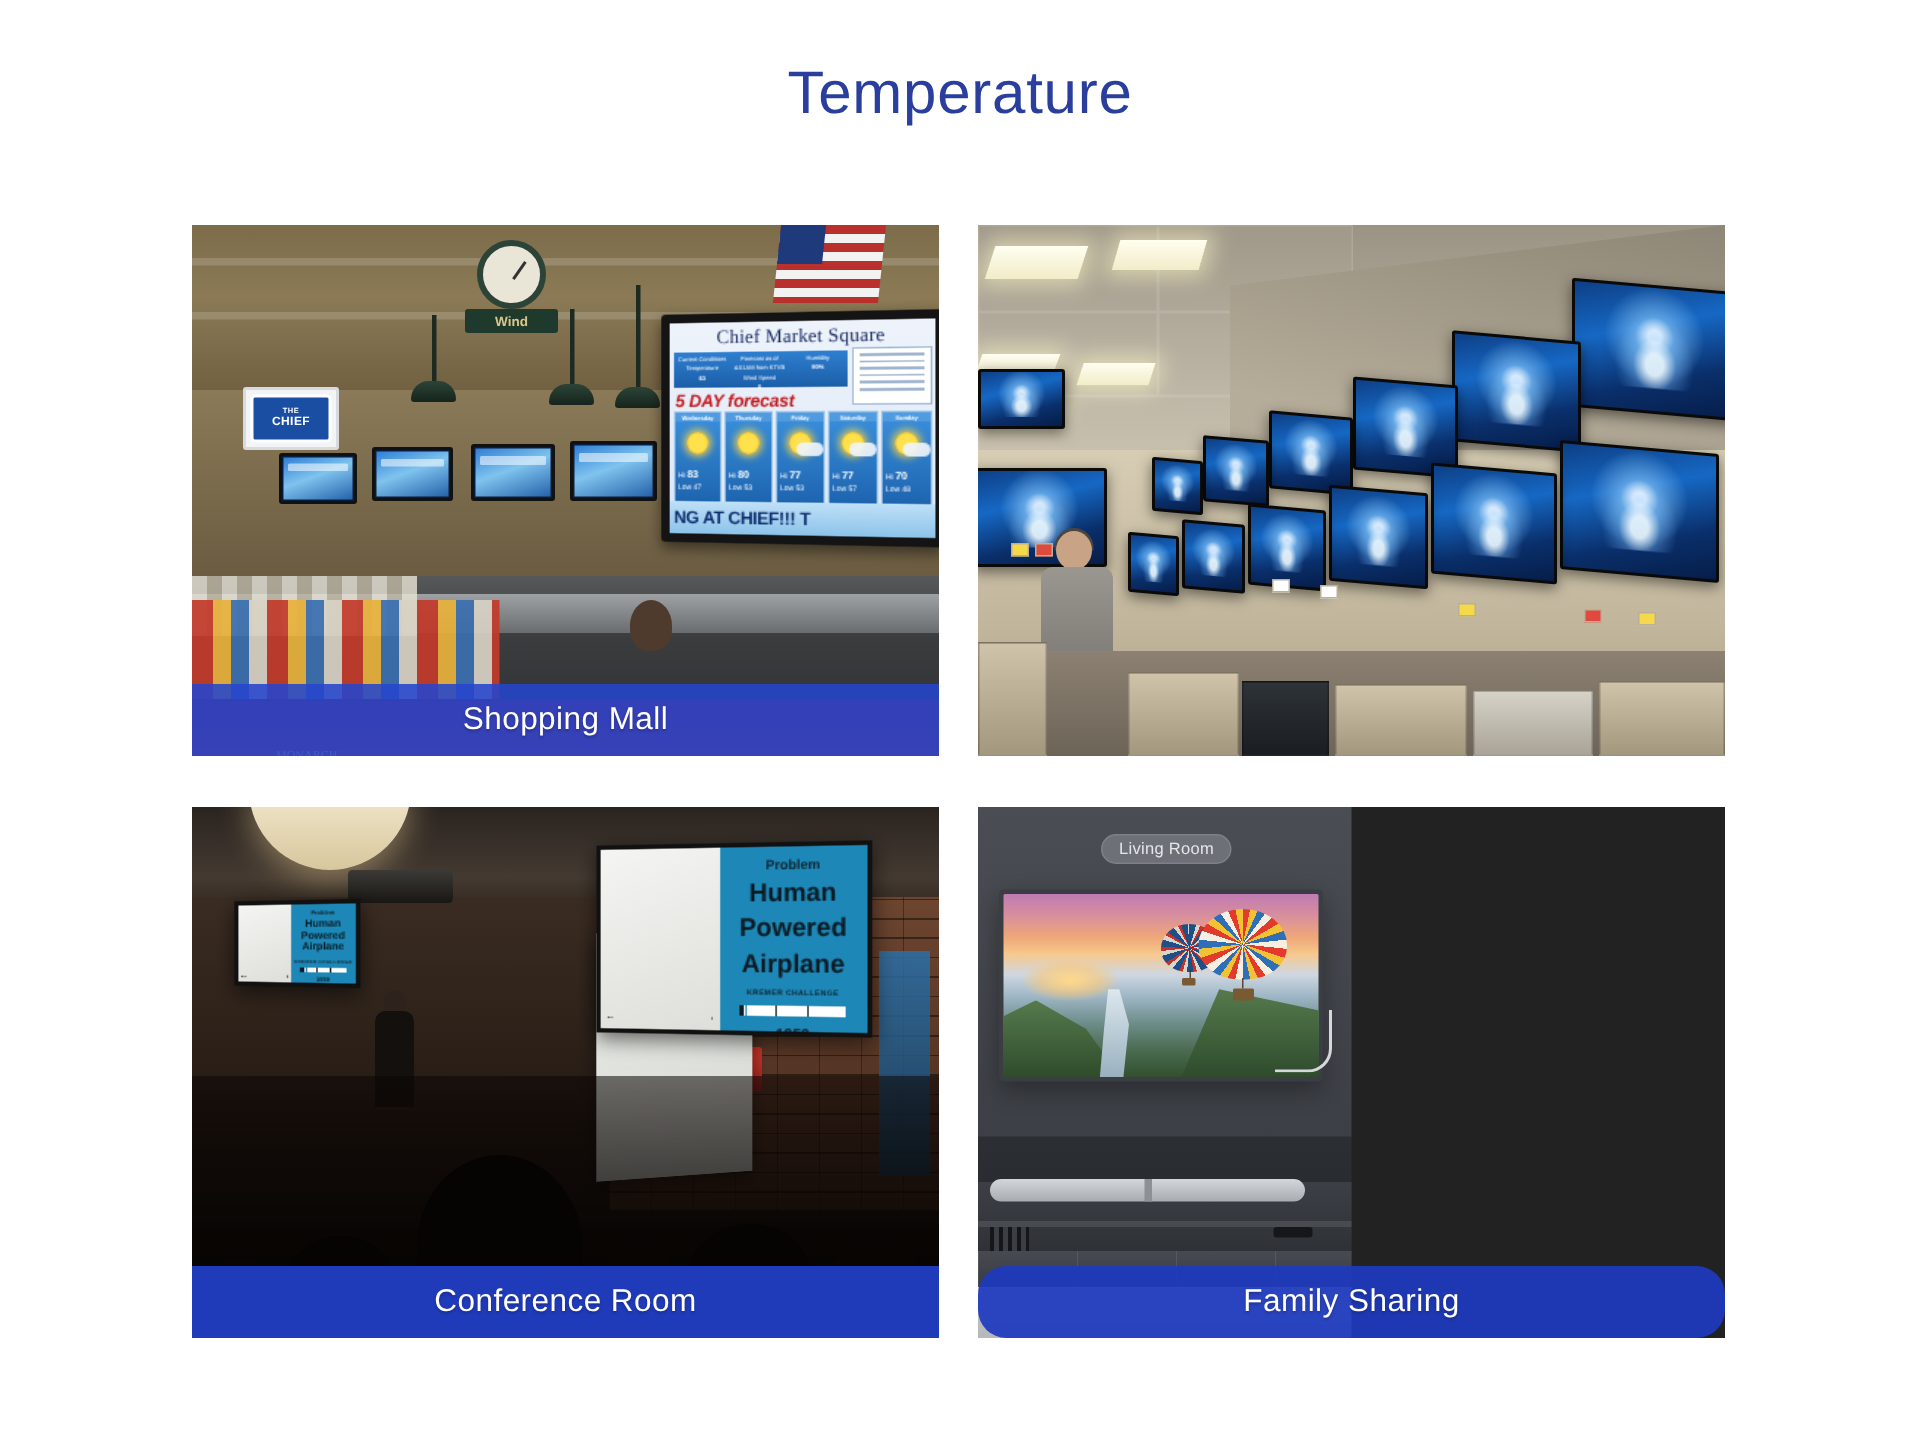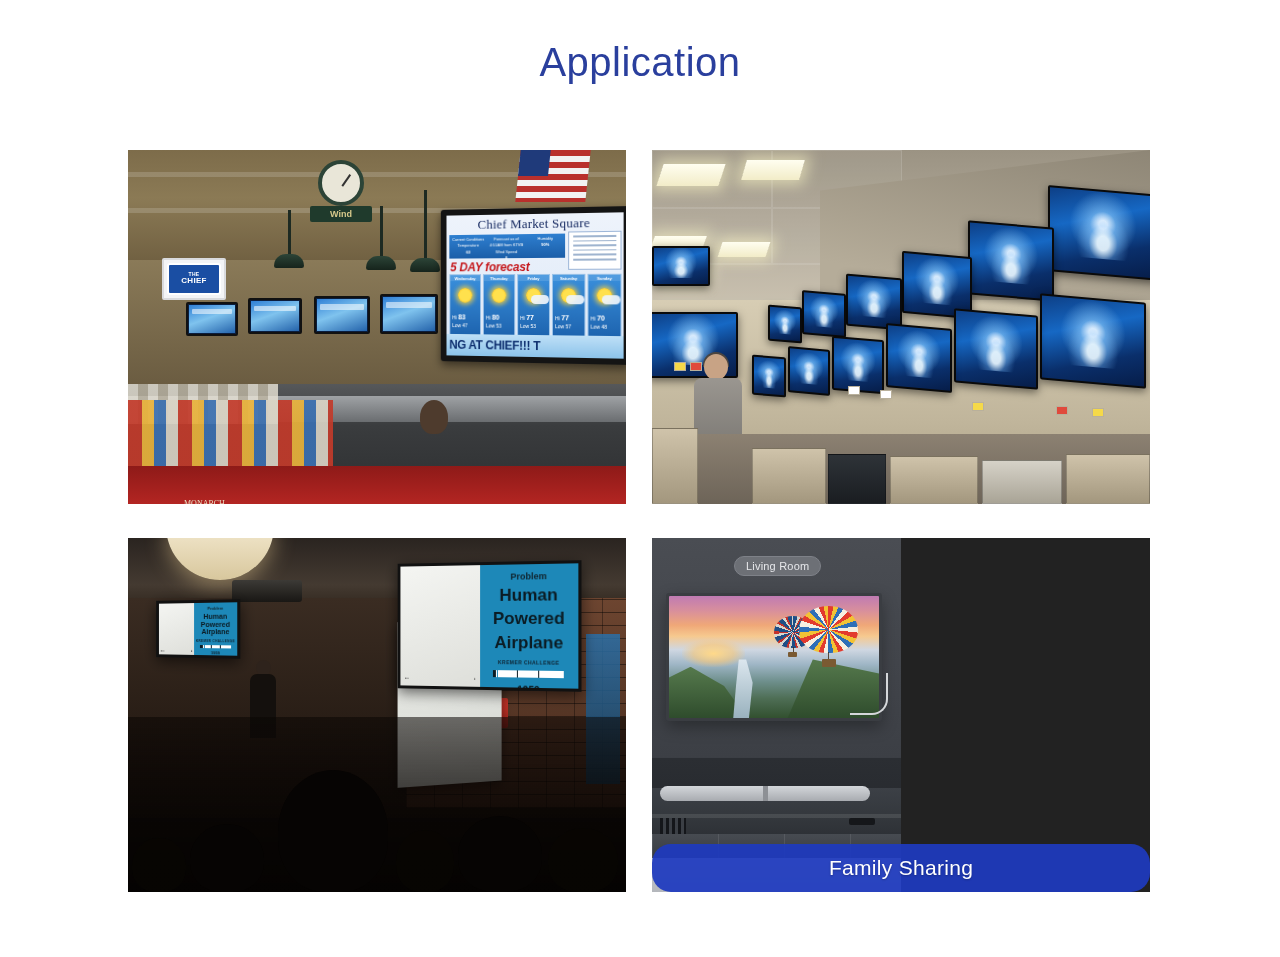--- a/index.html
+++ b/index.html
@@ -493,21 +493,21 @@
   .books{
     position:absolute; left:8px; top:30px; width:26px; height:16px;
     background:repeating-linear-gradient(90deg,#14161a 0 3px,#3b3f45 3px 6px);
   }
 </style>
 </head>
 <body>
 
 <div class="slide">
 
-  <div class="page-title">Application</div>
+  <div class="page-title">Temperature</div>
 
   <div class="grid">
 
     <div class="card card-1">
       <div class="photo">
         <div class="mall">
           <div class="mall-ceiling"></div>
           <div class="mall-ceil-beam" style="left:0;top:22px;width:100%"></div>
           <div class="mall-ceil-beam" style="left:0;top:58px;width:100%"></div>
           <div class="mall-wall"></div>
@@ -606,20 +606,21 @@
           <div class="monarch">MONARCH</div>
 
           <div class="mall-counter"></div>
           <div class="mall-counter-top"></div>
           <div class="mall-mags2"></div>
           <div class="mall-mags"></div>
           <div class="mall-person" style="left:292px;bottom:70px"></div>
           <div class="mall-red"></div>
         </div>
       </div>
+      <div class="caption">Shopping Mall</div>
     </div>
 
     <div class="card card-2">
       <div class="photo">
         <div class="tvm">
           <div class="tvm-ceiling"></div>
           <div class="tvm-tile" style="left:0;top:0;width:120px;height:58px"></div>
           <div class="tvm-tile" style="left:120px;top:0;width:130px;height:58px"></div>
           <div class="tvm-tile" style="left:0;top:58px;width:120px;height:56px"></div>
           <div class="tvm-tile" style="left:120px;top:58px;width:130px;height:56px"></div>
@@ -783,20 +784,21 @@
 
           <div class="conf-dark"></div>
           <div class="head-sil" style="left:4px;width:54px;height:54px"></div>
           <div class="head-sil d" style="left:62px;width:74px;height:68px"></div>
           <div class="head-sil d" style="left:150px;width:110px;height:122px"></div>
           <div class="head-sil" style="left:268px;width:58px;height:62px"></div>
           <div class="head-sil d" style="left:330px;width:84px;height:76px"></div>
           <div class="head-sil" style="left:420px;width:70px;height:64px"></div>
         </div>
       </div>
+      <div class="caption">Conference Room</div>
     </div>
 
     <div class="card card-4">
       <div class="photo">
         <div class="fam">
 
 
           <div class="fam-right">
             <div class="room-pill pill-dark">Living Room</div>
             <div class="tvset">

